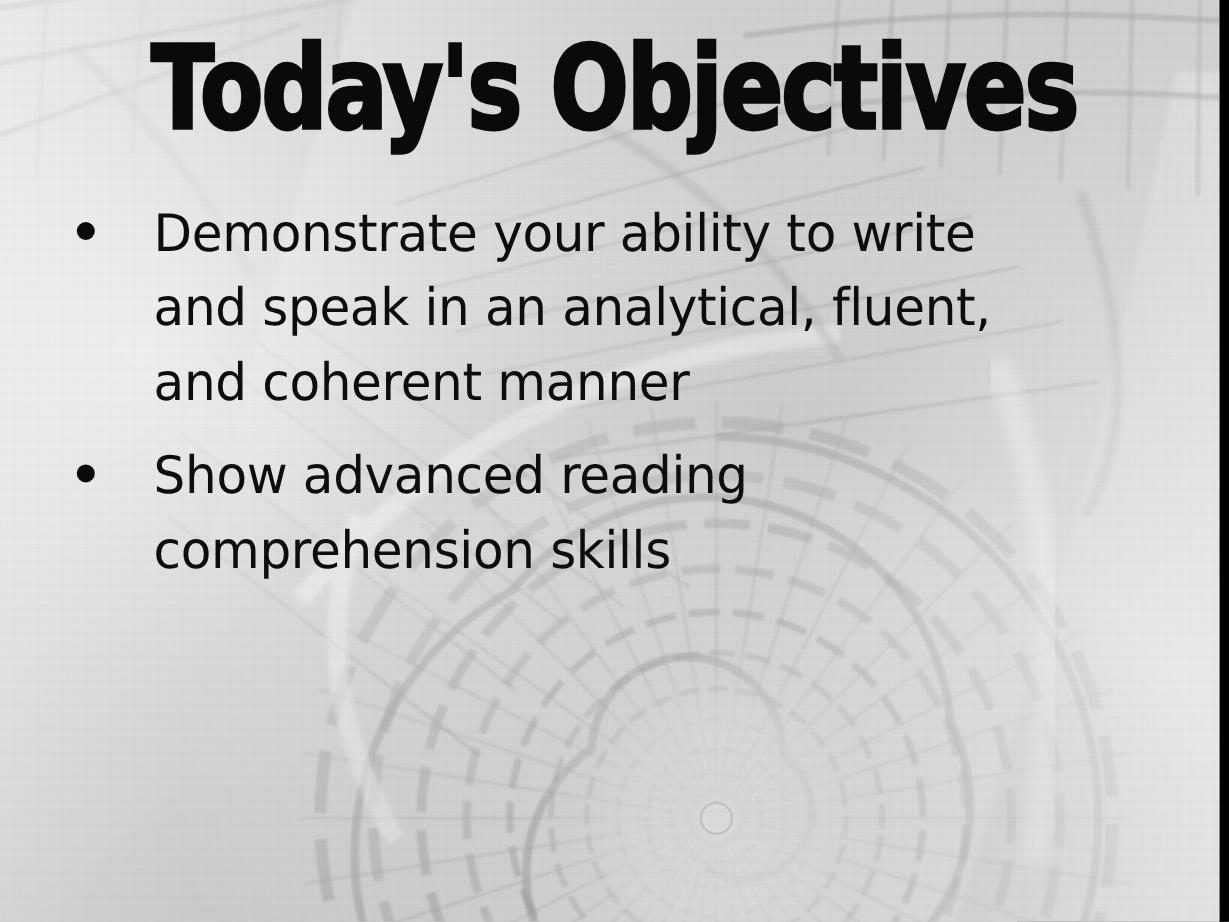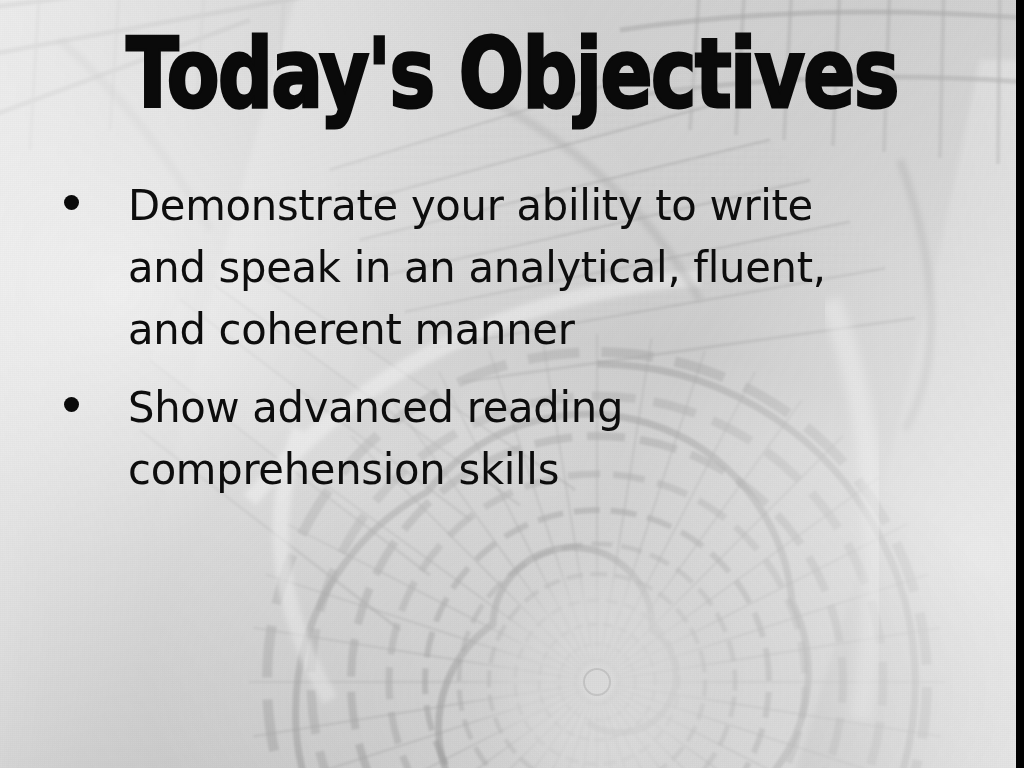--- a/index.html
+++ b/index.html
@@ -76,21 +76,21 @@
     letter-spacing: -2px;
     transform: scaleX(0.80);
     transform-origin: 50% 50%;
     white-space: nowrap;
     -webkit-text-stroke: 3px #0a0a0a;
   }
 
   #bullets {
     position: absolute;
     left: 56px;
-    top: 174px;
+    top: 164px;
     width: 920px;
   }
   .bullet-row {
     position: relative;
     display: block;
     padding-left: 72px;
     margin-bottom: 16px;
   }
   .bullet-dot {
     position: absolute;

